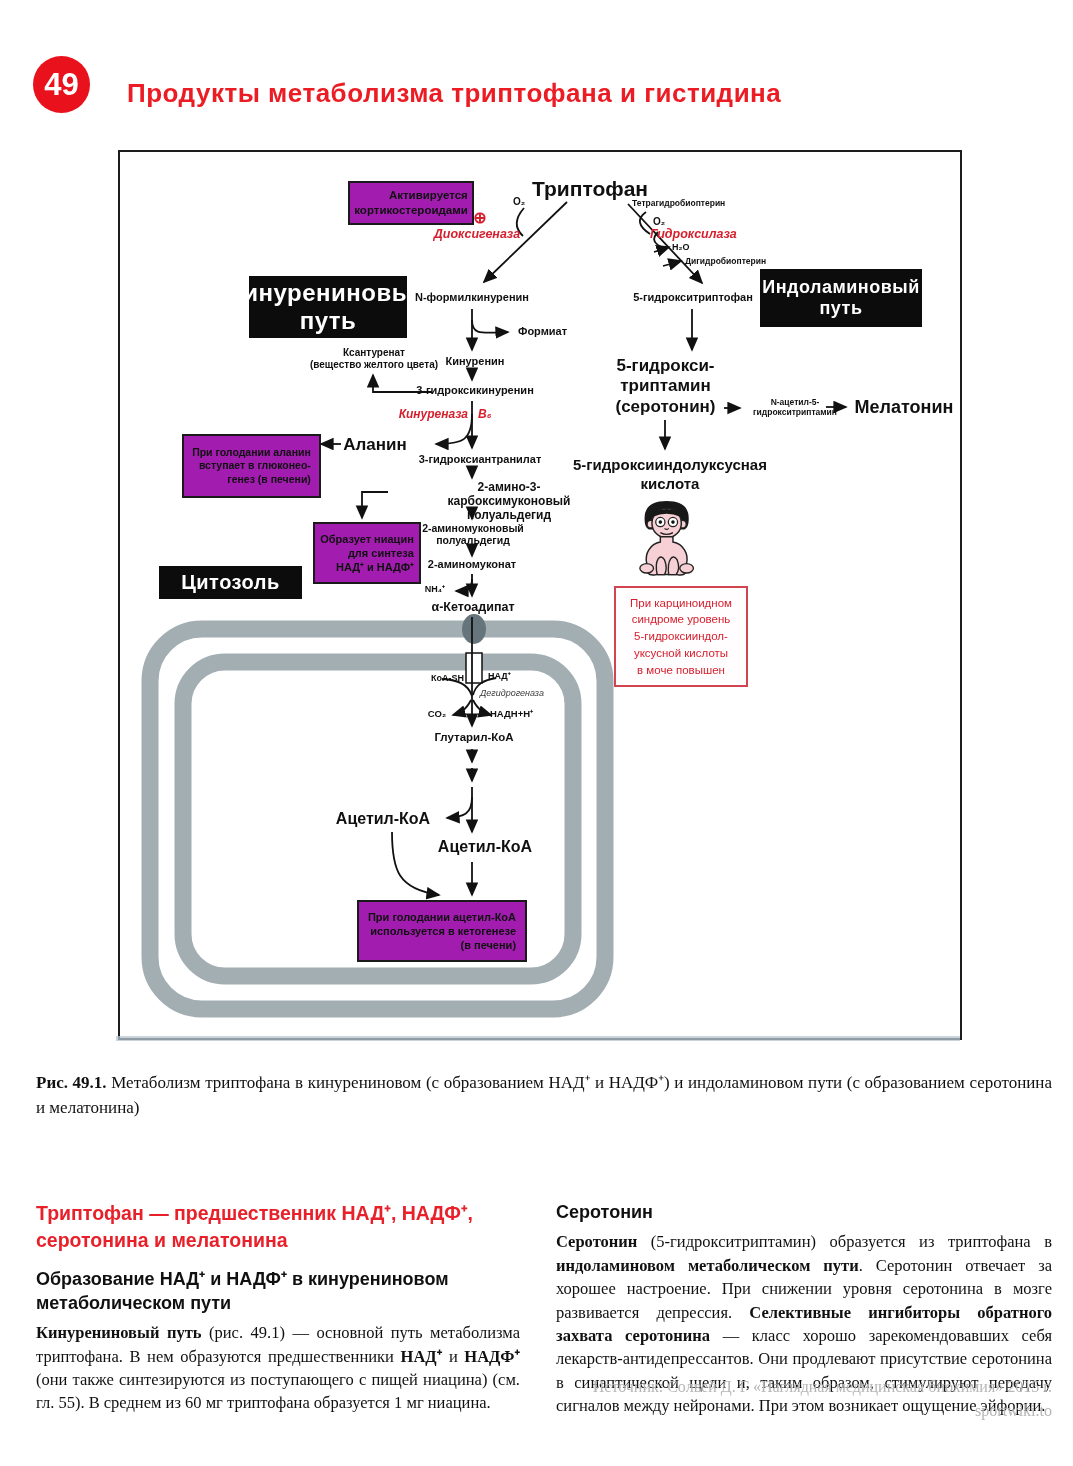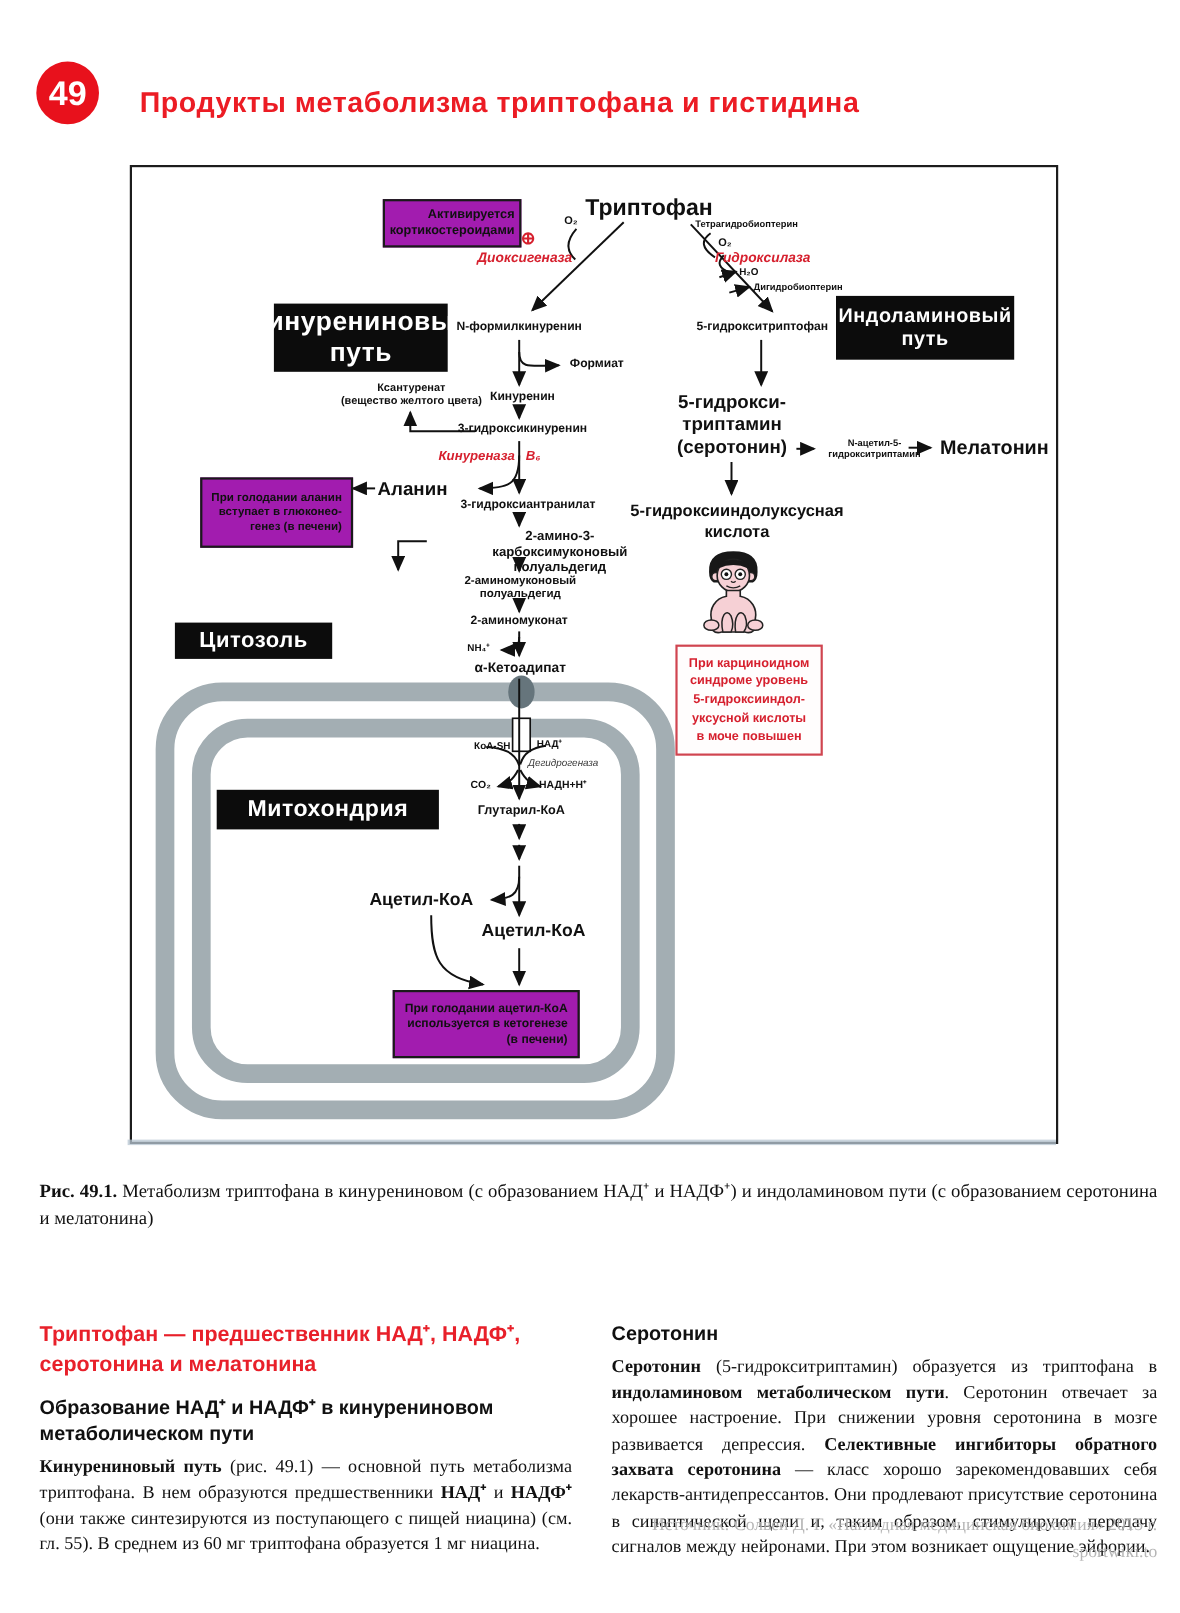--- a/index.html
+++ b/index.html
@@ -17,21 +17,21 @@
   .scan-line{position:absolute;left:116px;top:1036px;width:844px;height:5px;background:#b7c6d2;opacity:.75;}
   .lbl{position:absolute;font-family:"Liberation Sans",sans-serif;font-weight:bold;color:#101010;
         text-align:center;white-space:pre-line;line-height:1.16;}
   .blackbox{position:absolute;background:#0c0c0c;color:#fff;font-family:"Liberation Sans",sans-serif;
         font-weight:bold;display:flex;align-items:center;justify-content:center;text-align:center;
         white-space:pre-line;line-height:1.18;letter-spacing:.5px;}
   .notebox{position:absolute;border:2px solid #1a1a1a;background:#a21caf;
         font-family:"Liberation Sans",sans-serif;font-weight:bold;display:flex;align-items:center;
         justify-content:center;text-align:right;white-space:pre-line;line-height:1.3;color:#101010;}
   .redbox{position:absolute;border:2px solid #d04550;background:#fffdfd;color:#d6202e;
-        font-family:"Liberation Sans",sans-serif;font-weight:bold;display:flex;align-items:center;
+        font-family:"Liberation Sans",sans-serif;font-weight:normal;display:flex;align-items:center;
         justify-content:center;text-align:center;white-space:pre-line;line-height:1.45;}
   .red{color:#d6202e;} .it{font-style:italic;} .thin{font-weight:normal;}
   .diagram-svg{position:absolute;left:0;top:0;}
   
   .caption{position:absolute;left:36px;top:1054px;width:1016px;font-size:17px;line-height:1.45;
         text-align:justify;}
   .caption b{font-family:"Liberation Serif",serif;}
   .columns{position:absolute;left:36px;top:1200px;width:1016px;display:flex;gap:36px;}
   .col-left{width:484px;} .col-right{width:496px;}
   .h-red{margin:0 0 12px 0;color:#e8202a;font-family:"Liberation Sans",sans-serif;
@@ -149,27 +149,29 @@
     <div class="lbl" style="left:280px;top:232px;width:150px;font-size:11px;">3-гидроксикинуренин</div>
     <div class="lbl red it" style="left:250px;top:256px;width:98px;font-size:12px;text-align:right;">Кинуреназа</div>
     <div class="lbl red it" style="left:358px;top:256px;width:30px;font-size:12px;text-align:left;">B₆</div>
     <div class="lbl" style="left:205px;top:283px;width:100px;font-size:17px;">Аланин</div>
     <div class="notebox" style="left:62px;top:282px;width:135px;height:60px;font-size:10.5px;">При голодании аланин
 вступает в глюконео-
 генез (в печени)</div>
     <div class="lbl" style="left:285px;top:301px;width:150px;font-size:11px;">3-гидроксиантранилат</div>
     <div class="lbl" style="left:266px;top:329px;width:174px;font-size:12px;margin-left:36px;">2-амино-3-карбоксимуконовый
 полуальдегид</div>
+    <div class="notebox" style="left:193px;top:370px;width:104px;height:58px;font-size:11px;">Образует ниацин
+для синтеза
+НАД⁺ и НАДФ⁺</div>
     <div class="lbl" style="left:277px;top:370px;width:152px;font-size:10.5px;">2-аминомуконовый
 полуальдегид</div>
     <div class="lbl" style="left:292px;top:406px;width:120px;font-size:11px;">2-аминомуконат</div>
     <div class="lbl" style="left:296px;top:432px;width:38px;font-size:9px;">NH₄⁺</div>
     <div class="lbl" style="left:295px;top:448px;width:116px;font-size:12.5px;">α-Кетоадипат</div>
     <div class="blackbox" style="left:39px;top:414px;width:143px;height:33px;font-size:20px;">Цитозоль</div>
-    <div class="blackbox" style="left:77px;top:566px;width:202px;height:36px;font-size:21px;">Митохондрия</div>
     <div class="lbl" style="left:288px;top:521px;width:56px;font-size:9px;text-align:right;">КоА-SH</div>
     <div class="lbl" style="left:368px;top:519px;width:42px;font-size:9px;text-align:left;">НАД⁺</div>
     <div class="lbl it thin" style="left:360px;top:536px;width:92px;font-size:9px;text-align:left;color:#3a3a3a;">Дегидрогеназа</div>
     <div class="lbl" style="left:298px;top:556px;width:38px;font-size:9.5px;">CO₂</div>
     <div class="lbl" style="left:370px;top:556px;width:74px;font-size:9.5px;text-align:left;">НАДН+Н⁺</div>
     <div class="lbl" style="left:298px;top:579px;width:112px;font-size:11.5px;">Глутарил-КоА</div>
     <div class="lbl" style="left:206px;top:658px;width:114px;font-size:16px;">Ацетил-КоА</div>
     <div class="lbl" style="left:308px;top:686px;width:114px;font-size:16px;">Ацетил-КоА</div>
     <div class="notebox" style="left:237px;top:748px;width:166px;height:58px;font-size:11px;">При голодании ацетил-КоА
 используется в кетогенезе

